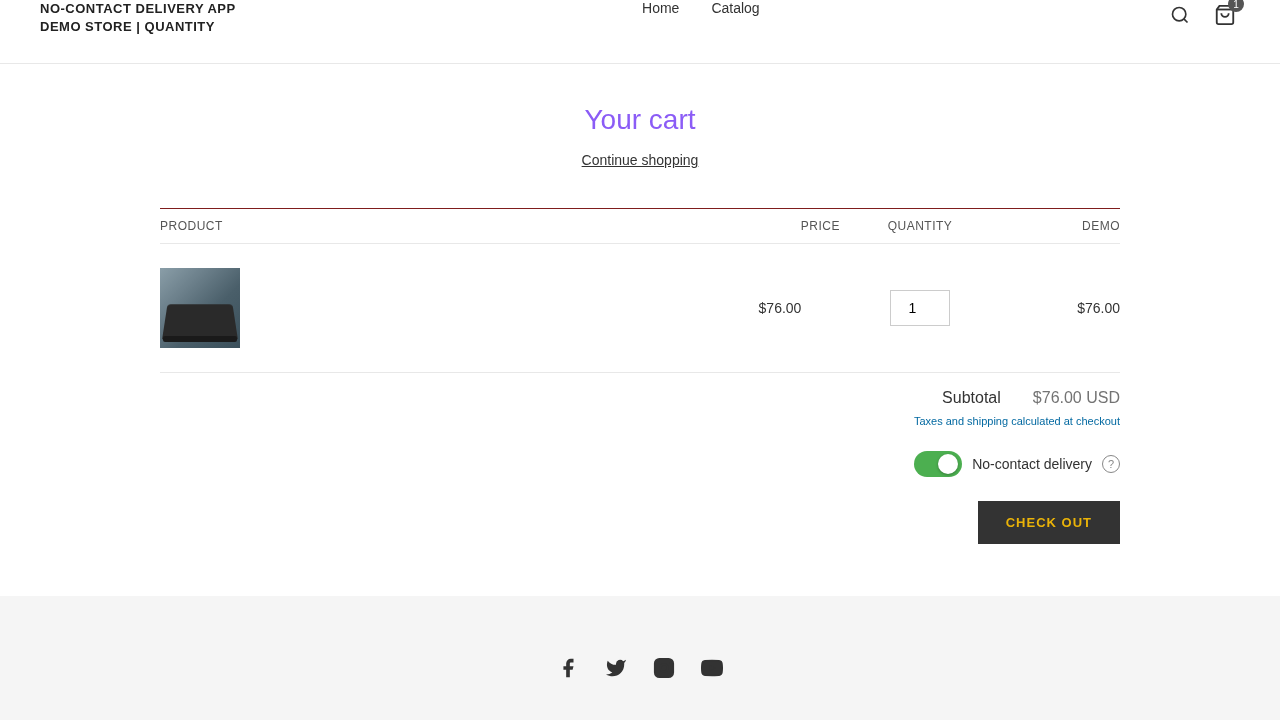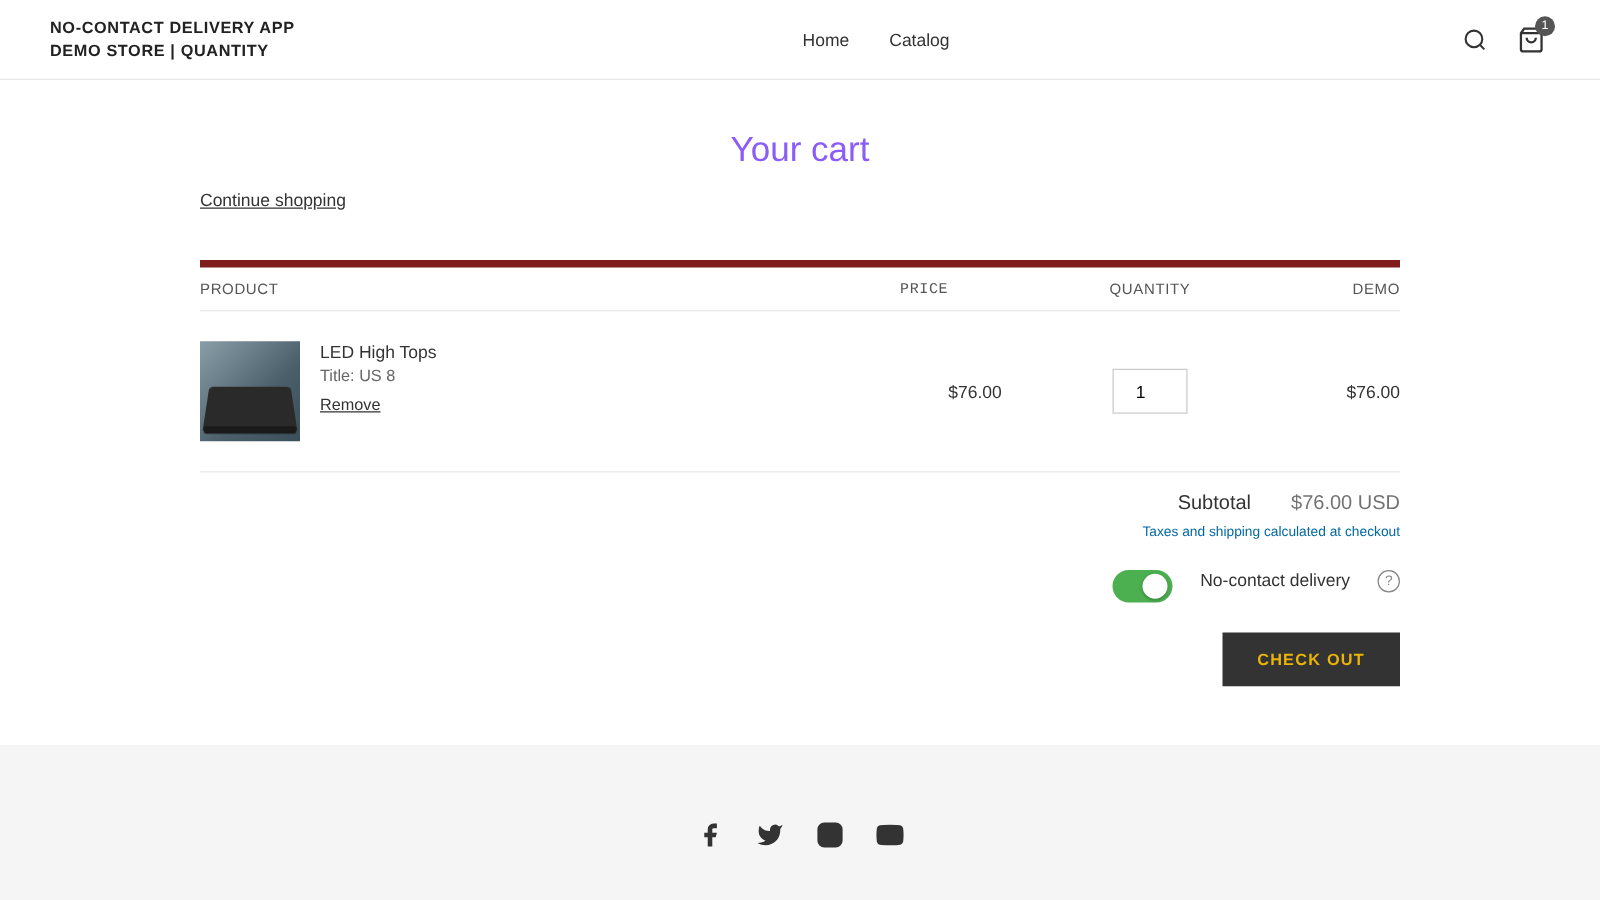--- a/index.html
+++ b/index.html
@@ -1,21 +1,21 @@
 <!DOCTYPE html>
 <html><head>
   <meta charset="utf-8">
   <style>
     * { box-sizing: border-box; margin: 0; padding: 0; }
     body { font-family: -apple-system, BlinkMacSystemFont, 'Helvetica Neue', Arial, sans-serif; font-size: 14px; color: #333; background: #fff; min-height: 720px; display: flex; flex-direction: column; }
 
     
     header {
       display: flex;
-      align-items: center;
+      align-items: flex-start;
       justify-content: space-between;
       padding: 0 40px;
       height: 64px;
       border-bottom: 1px solid #e8e8e8;
     }
     .store-name {
       font-size: 13px;
       font-weight: 700;
       letter-spacing: 0.5px;
       color: #222;
@@ -70,42 +70,43 @@
     }
     .page-title {
       text-align: center;
       font-size: 28px;
       font-weight: 400;
       margin-bottom: 16px;
       color: #8b5cf6;
     }
     .continue-shopping {
       display: block;
+      text-align: center;
       color: #333;
       font-size: 14px;
       text-decoration: underline;
       margin-bottom: 40px;
       cursor: pointer;
     }
 
     
     .cart-header {
       display: grid;
       grid-template-columns: 1fr 120px 160px 120px;
-      border-top: 6px solid #7f1d1d;
+      border-top: 1px solid #7f1d1d;
       border-bottom: 1px solid #e8e8e8;
       padding: 10px 0;
     }
     .cart-header-cell {
       font-size: 12px;
       font-weight: 500;
       letter-spacing: 0.5px;
       color: #555;
     }
-    .cart-header-cell.price { text-align: left; font-family: Liberation Mono, monospace; }
+    .cart-header-cell.price { text-align: right; }
     .cart-header-cell.quantity { text-align: center; }
     .cart-header-cell.total { text-align: right; }
 
     .cart-row {
       display: grid;
       grid-template-columns: 1fr 120px 160px 120px;
       align-items: center;
       padding: 24px 0;
       border-bottom: 1px solid #e8e8e8;
     }
@@ -185,22 +186,22 @@
       gap: 32px;
       align-items: center;
     }
     .subtotal-label { font-size: 16px; font-weight: 500; color: #333; }
     .subtotal-value { font-size: 16px; color: #737373; }
     .tax-shipping { font-size: 11px; color: #0369a1; }
 
     
     .nocontact-row {
       display: flex;
-      align-items: flex-start;
-      gap: 22px;
+      align-items: center;
+      gap: 10px;
       margin-top: 16px;
     }
     .toggle-switch {
       position: relative;
       width: 48px;
       height: 26px;
       flex-shrink: 0;
     }
     .toggle-track {
       width: 48px;
@@ -306,25 +307,20 @@
   <div class="cart-header">
     <div class="cart-header-cell">PRODUCT</div>
     <div class="cart-header-cell price">PRICE</div>
     <div class="cart-header-cell quantity">QUANTITY</div>
     <div class="cart-header-cell total">DEMO</div>
   </div>
 
   <div class="cart-row">
     <div class="product-cell">
       <div class="product-image-placeholder"></div>
-      <div class="product-info">
-        <span class="product-name">LED High Tops</span>
-        <span class="product-title">Title: US 8</span>
-        <button class="remove-btn">Remove</button>
-      </div>
     </div>
     <div class="price-cell">$76.00</div>
     <div class="quantity-cell">
       <input class="quantity-input" type="number" value="1" min="1" style="">
     </div>
     <div class="total-cell">$76.00</div>
   </div>
 
   <div class="cart-summary">
     <div class="subtotal-row">

